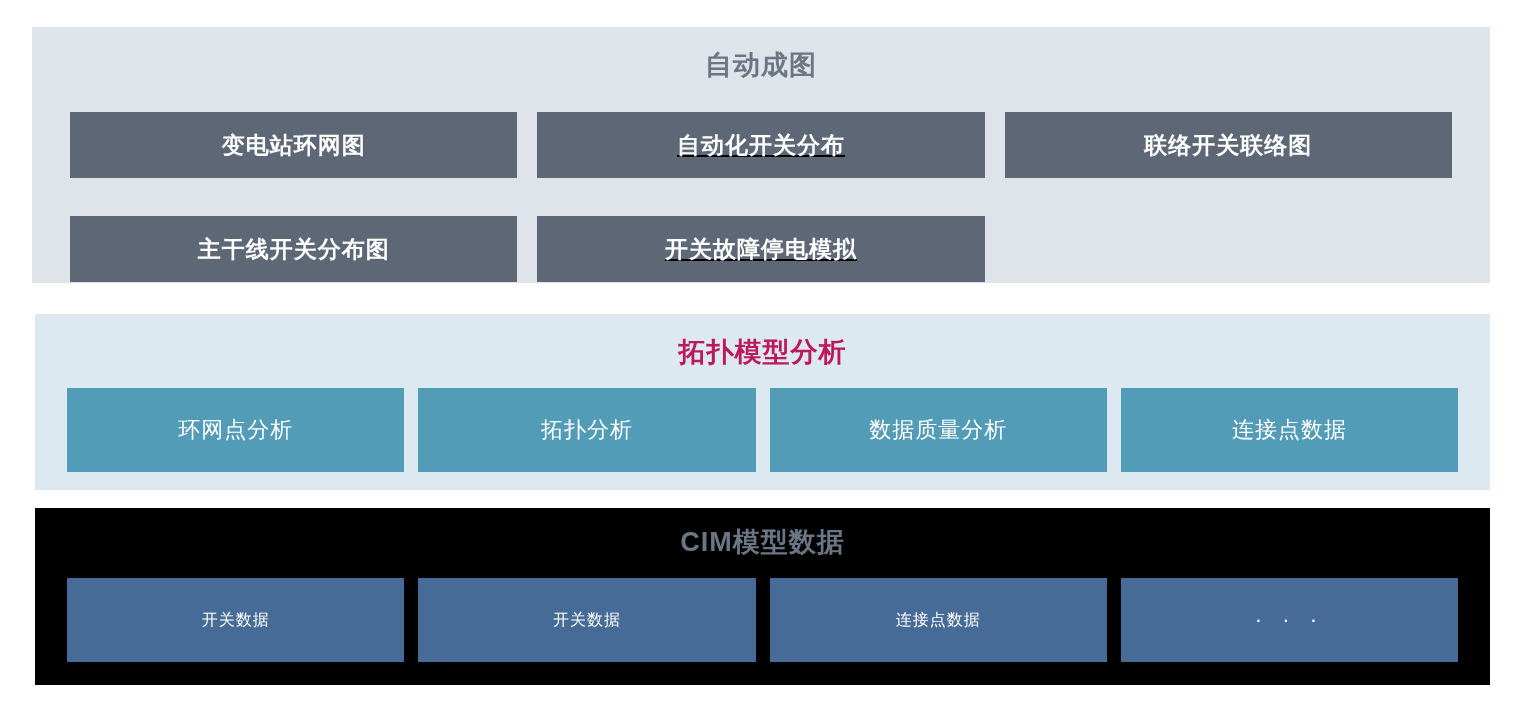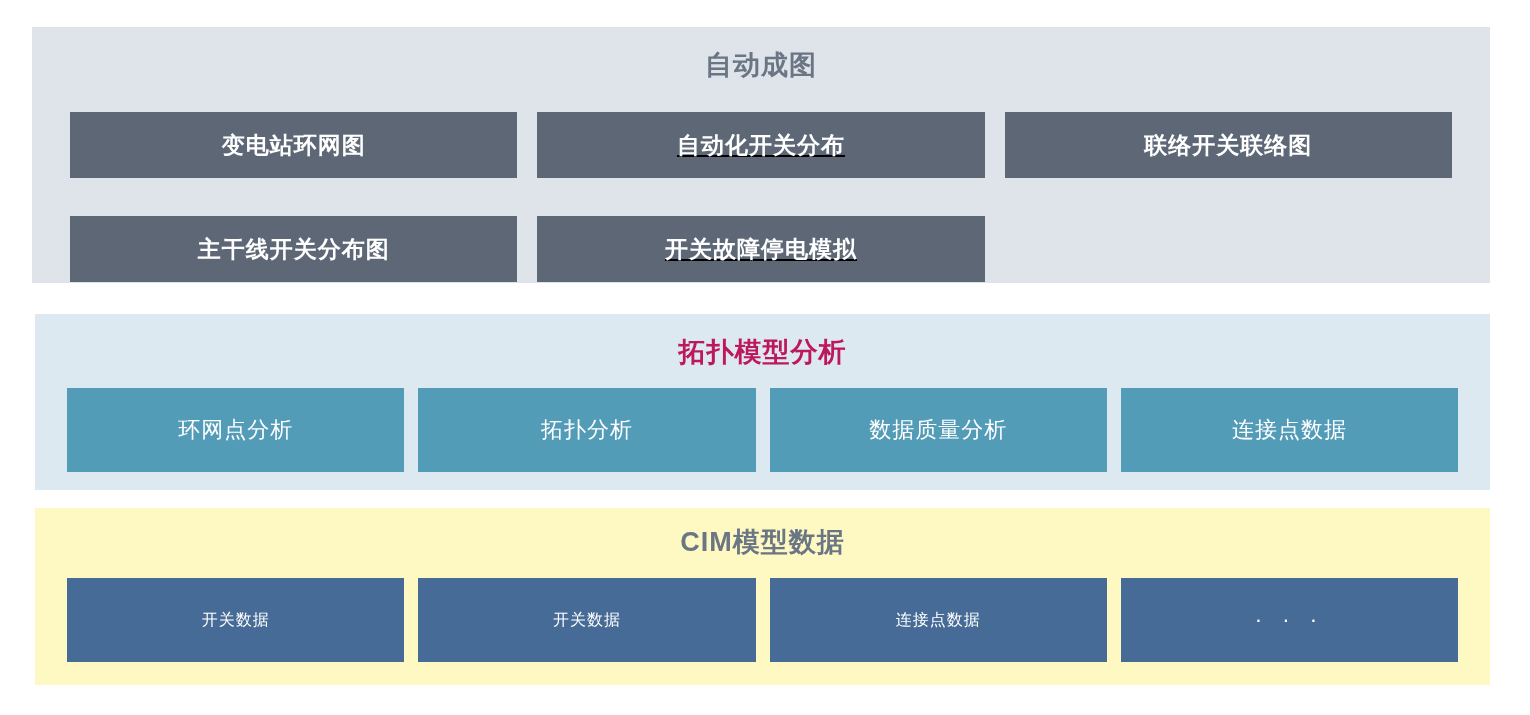--- a/index.html
+++ b/index.html
@@ -95,21 +95,21 @@
     font-size: 27px;
     line-height: 27px;
     padding-top: 25px;
   }
   
   #panel-cim {
     left: 35px;
     top: 508px;
     width: 1455px;
     height: 177px;
-    background: #fef9c3;
+    background: #000000;
   }
   #panel-cim .panel-title {
     color: #6b7684;
     font-size: 27px;
     line-height: 27px;
     padding-top: 21px;
   }
 
   .grid-4 {
     display: flex;

